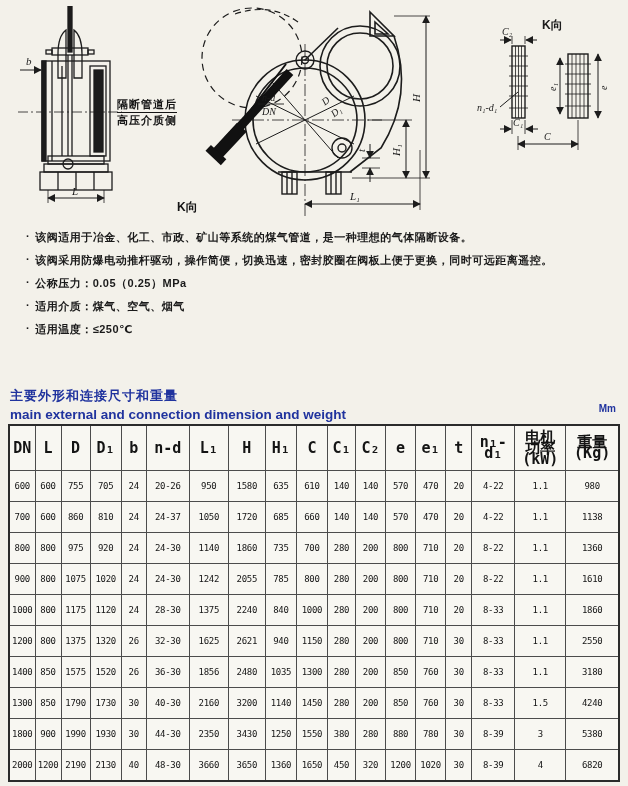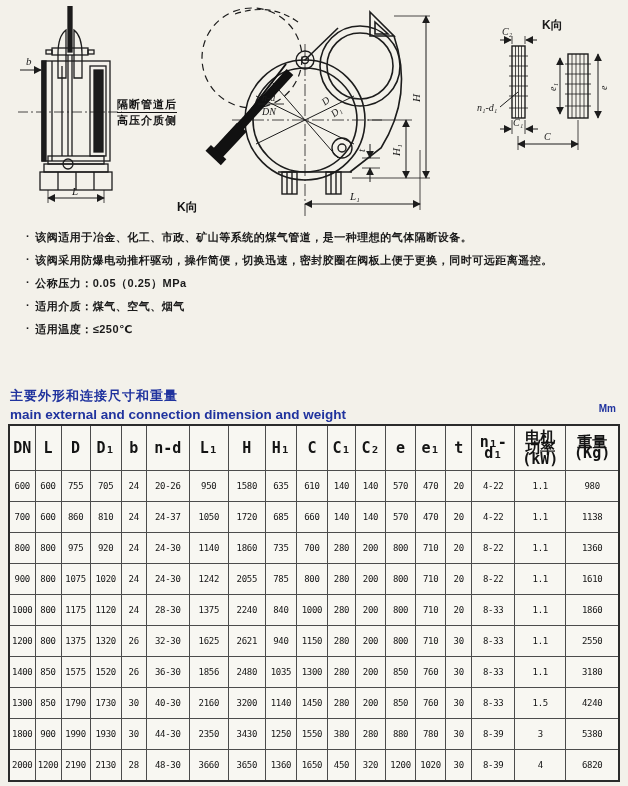--- a/index.html
+++ b/index.html
@@ -470,21 +470,21 @@
           <td>30</td>
           <td>8-39</td>
           <td>3</td>
           <td>5380</td>
         </tr>
         <tr>
           <td>2000</td>
           <td>1200</td>
           <td>2190</td>
           <td>2130</td>
-          <td>28</td>
+          <td>40</td>
           <td>48-30</td>
           <td>3660</td>
           <td>3650</td>
           <td>1360</td>
           <td>1650</td>
           <td>450</td>
           <td>320</td>
           <td>1200</td>
           <td>1020</td>
           <td>30</td>

